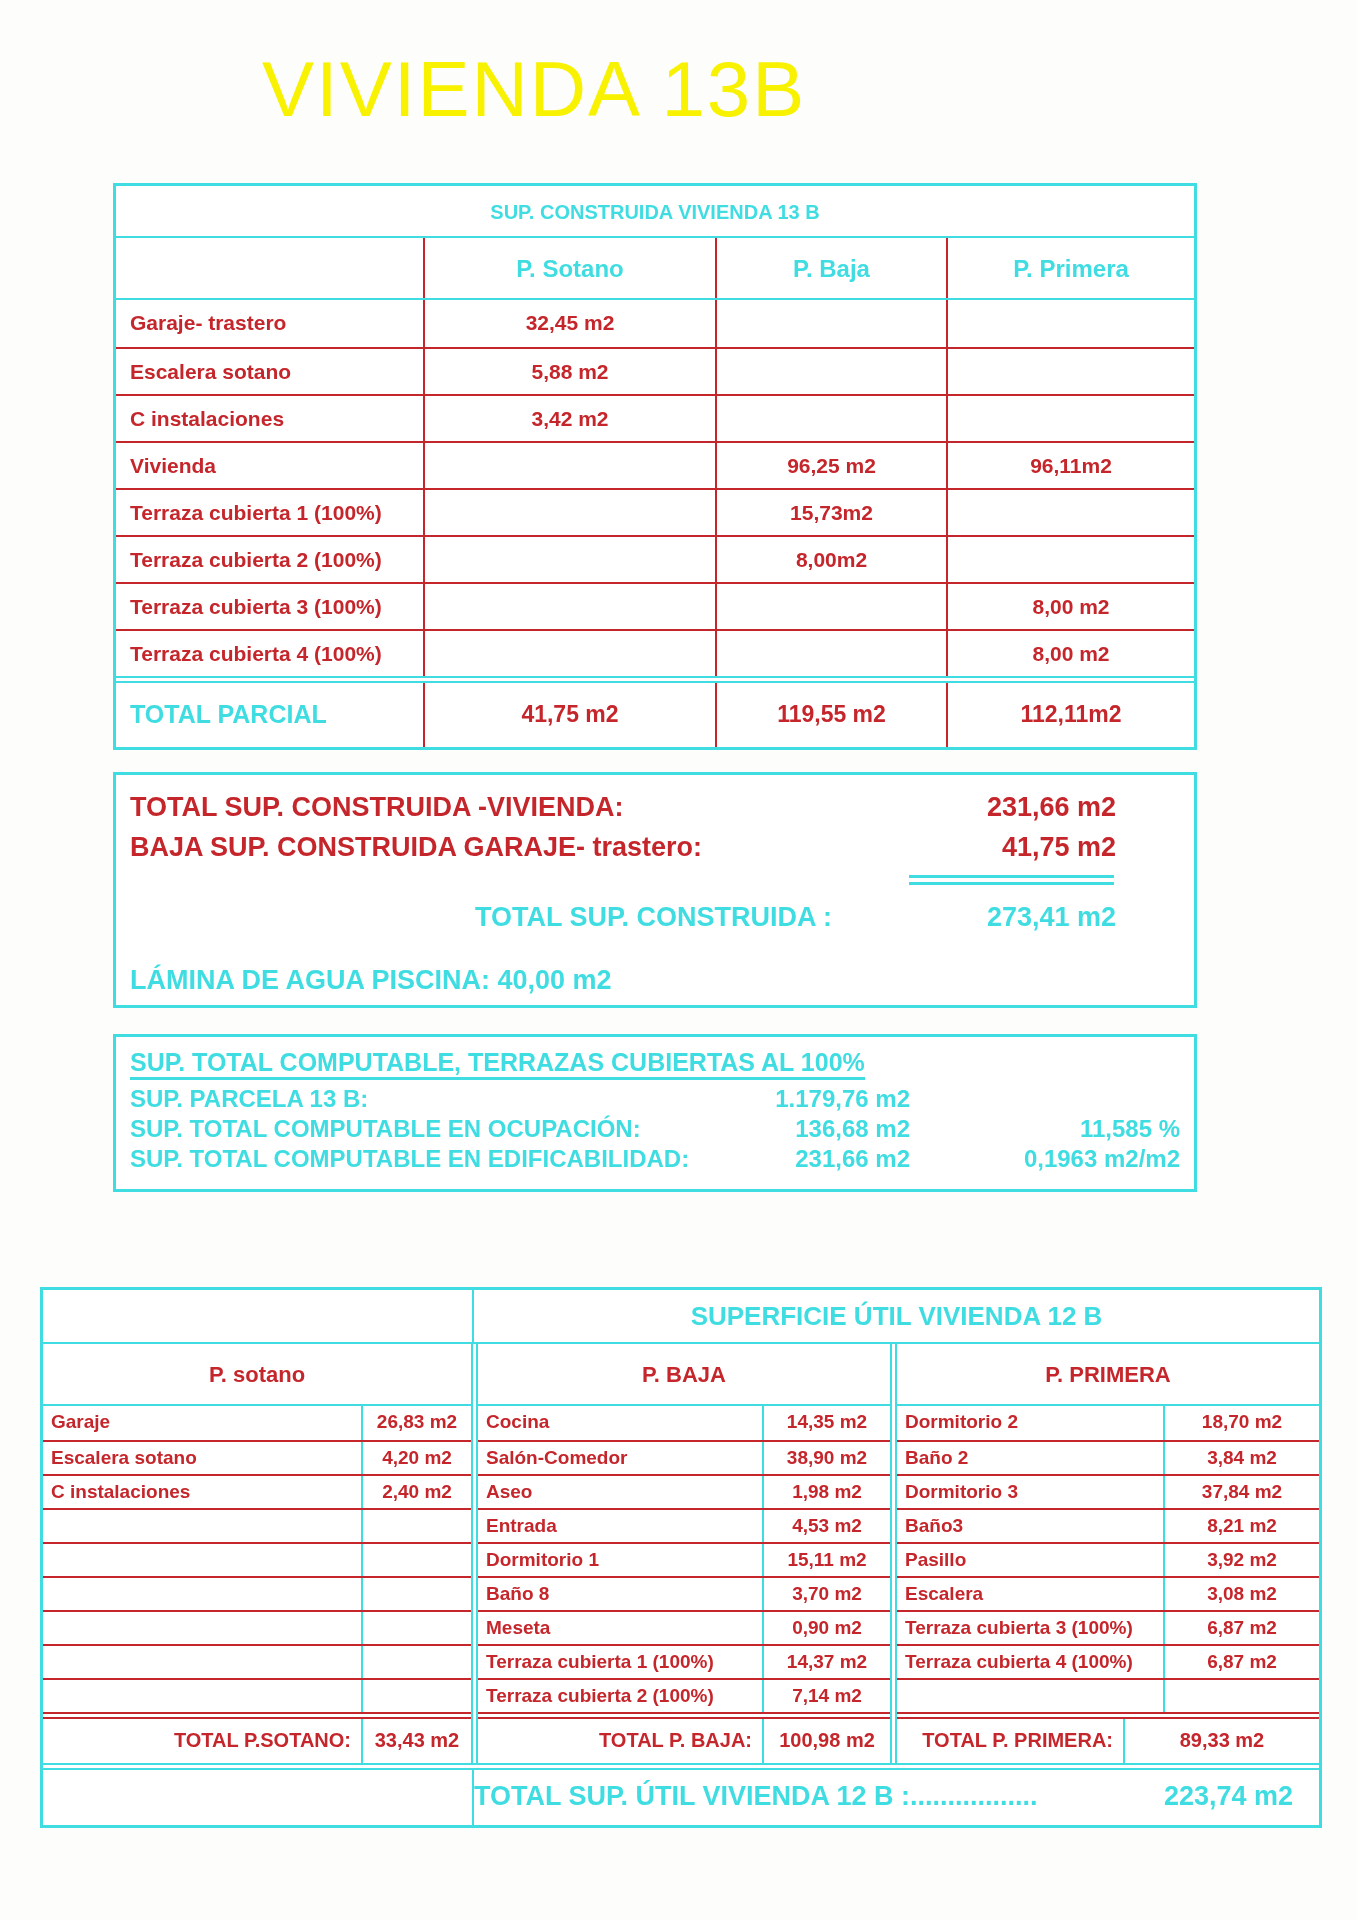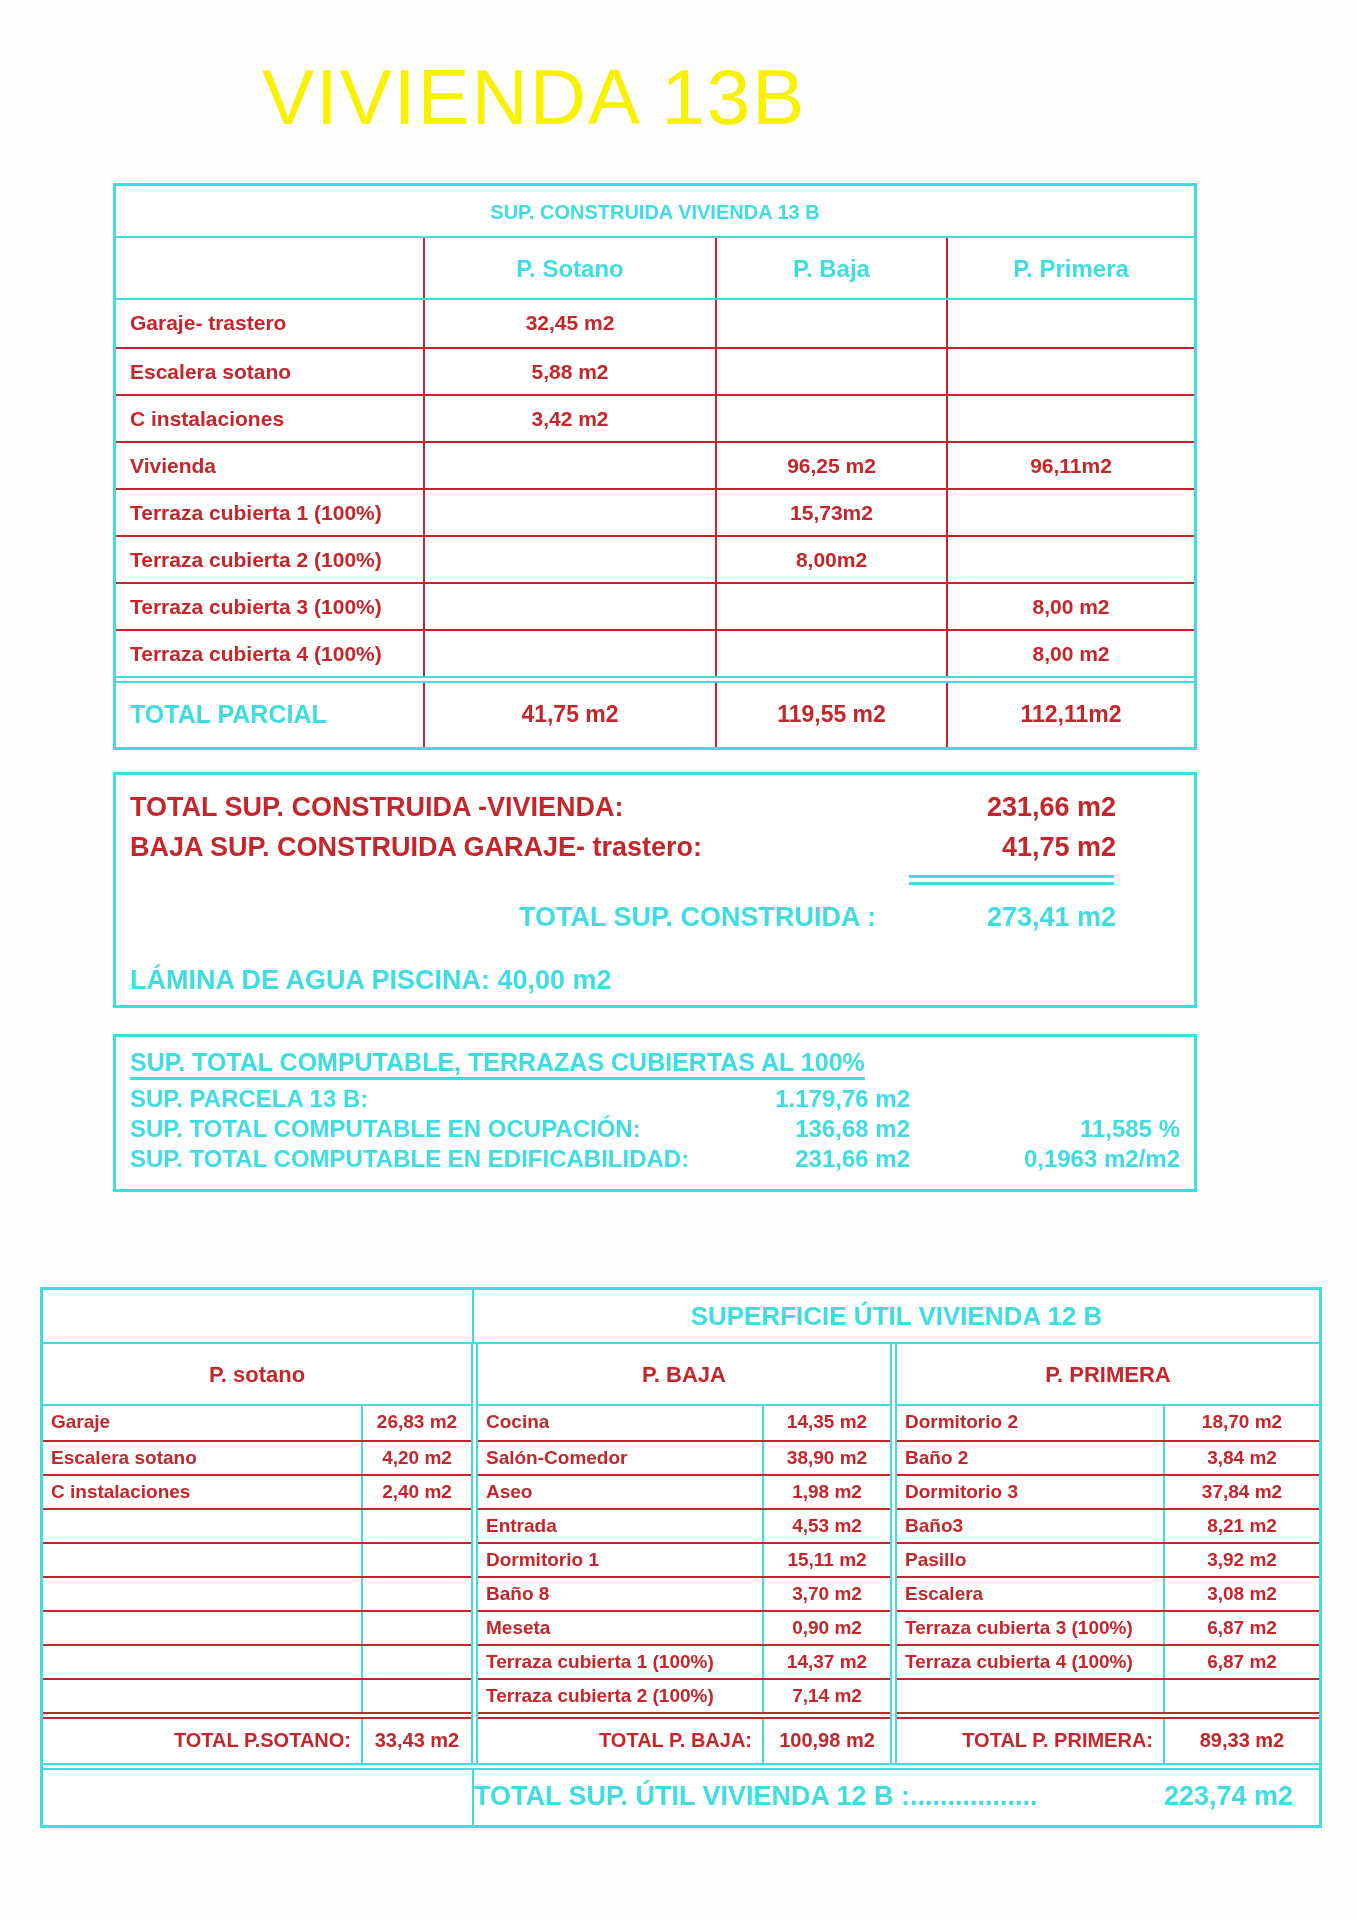--- a/index.html
+++ b/index.html
@@ -13,21 +13,21 @@
   :root {
     --cyan: #3fdde2;
     --red: #c5262b;
     --yellow: #f8f200;
   }
   .cyan { color: var(--cyan); }
   .red  { color: var(--red); }
 
   
   .page-title {
-    position: absolute; left: 262px; top: 52px;
+    position: absolute; left: 262px; top: 44px;
     font-size: 78px; font-weight: normal;
     color: var(--yellow);
     letter-spacing: 2px;
     white-space: nowrap;
   }
 
   
   .t1 {
     position: absolute; left: 113px; top: 183px; width: 1084px;
     border: 3px solid var(--cyan);
@@ -60,21 +60,21 @@
   .t1-total .val { text-align: center; color: var(--red); font-size: 23px; }
   .t1-total .c1, .t1-total .c2, .t1-total .c3 { border-left: 2px solid var(--red); }
 
   
   .sec2 {
     position: absolute; left: 113px; top: 772px; width: 1084px; height: 236px;
     border: 3px solid var(--cyan);
     background: #fff;
     padding-top: 12px;
   }
-  .s2line { display: flex; height: 40px; line-height: 40px; font-size: 27px; }
+  .s2line { display: flex; height: 40px; line-height: 40px; font-size: 27px; gap: 44px; }
   .s2line .s2lbl { padding-left: 14px; }
   .s2line .s2lbl-r { flex: 1; text-align: right; }
   .s2line .s2val { margin-left: auto; width: 240px; text-align: right; margin-right: 78px; }
   .s2line.total { height: 44px; line-height: 44px; }
   .s2rule {
     align-self: flex-end;
     margin: 8px 80px 10px auto;
     width: 205px; height: 10px;
     border-top: 3px solid var(--cyan);
     border-bottom: 3px solid var(--cyan);
@@ -121,21 +121,21 @@
   .t2-row { display: flex; height: 34px; }
   .t2-rows .t2-row + .t2-row { border-top: 2px solid var(--red); }
   .t2-row .cell { line-height: 32px; font-size: 19px; color: var(--red); white-space: nowrap; overflow: hidden; }
   .g1 .lblc { width: 318px; } .g2 .lblc { width: 284px; } .g3 .lblc { width: 266px; }
   .t2-row .lblc { padding-left: 8px; }
   .t2-row .valc { flex: 1; text-align: center; border-left: 2px solid var(--cyan); }
 
   .t2-redsep { height: 7px; border-top: 2px solid var(--red); border-bottom: 2px solid var(--red); }
   .t2-total { display: flex; height: 44px; }
   .t2-total .tl { line-height: 42px; text-align: right; padding-right: 10px; color: var(--red); font-size: 20px; }
-  .g1 .t2-total .tl { width: 318px; } .g2 .t2-total .tl { width: 284px; padding-left: 20px; } .g3 .t2-total .tl { width: 266px; }
+  .g1 .t2-total .tl { width: 318px; } .g2 .t2-total .tl { width: 284px; padding-left: 20px; } .g3 .t2-total .tl { width: 226px; }
   .t2-total .tv { flex: 1; line-height: 42px; text-align: center; color: var(--red); font-size: 20px; border-left: 2px solid var(--cyan); }
 
   .t2-cyansep { height: 7px; border-top: 2px solid var(--cyan); border-bottom: 2px solid var(--cyan); }
   .t2-final { display: flex; height: 55px; }
   .t2-final-left { width: 431px; border-right: 2px solid var(--cyan); }
   .t2-final-main {
     flex: 1; display: flex; justify-content: space-between;
     padding-right: 26px;
     line-height: 53px; color: var(--cyan); font-size: 27px; white-space: nowrap;
   }

